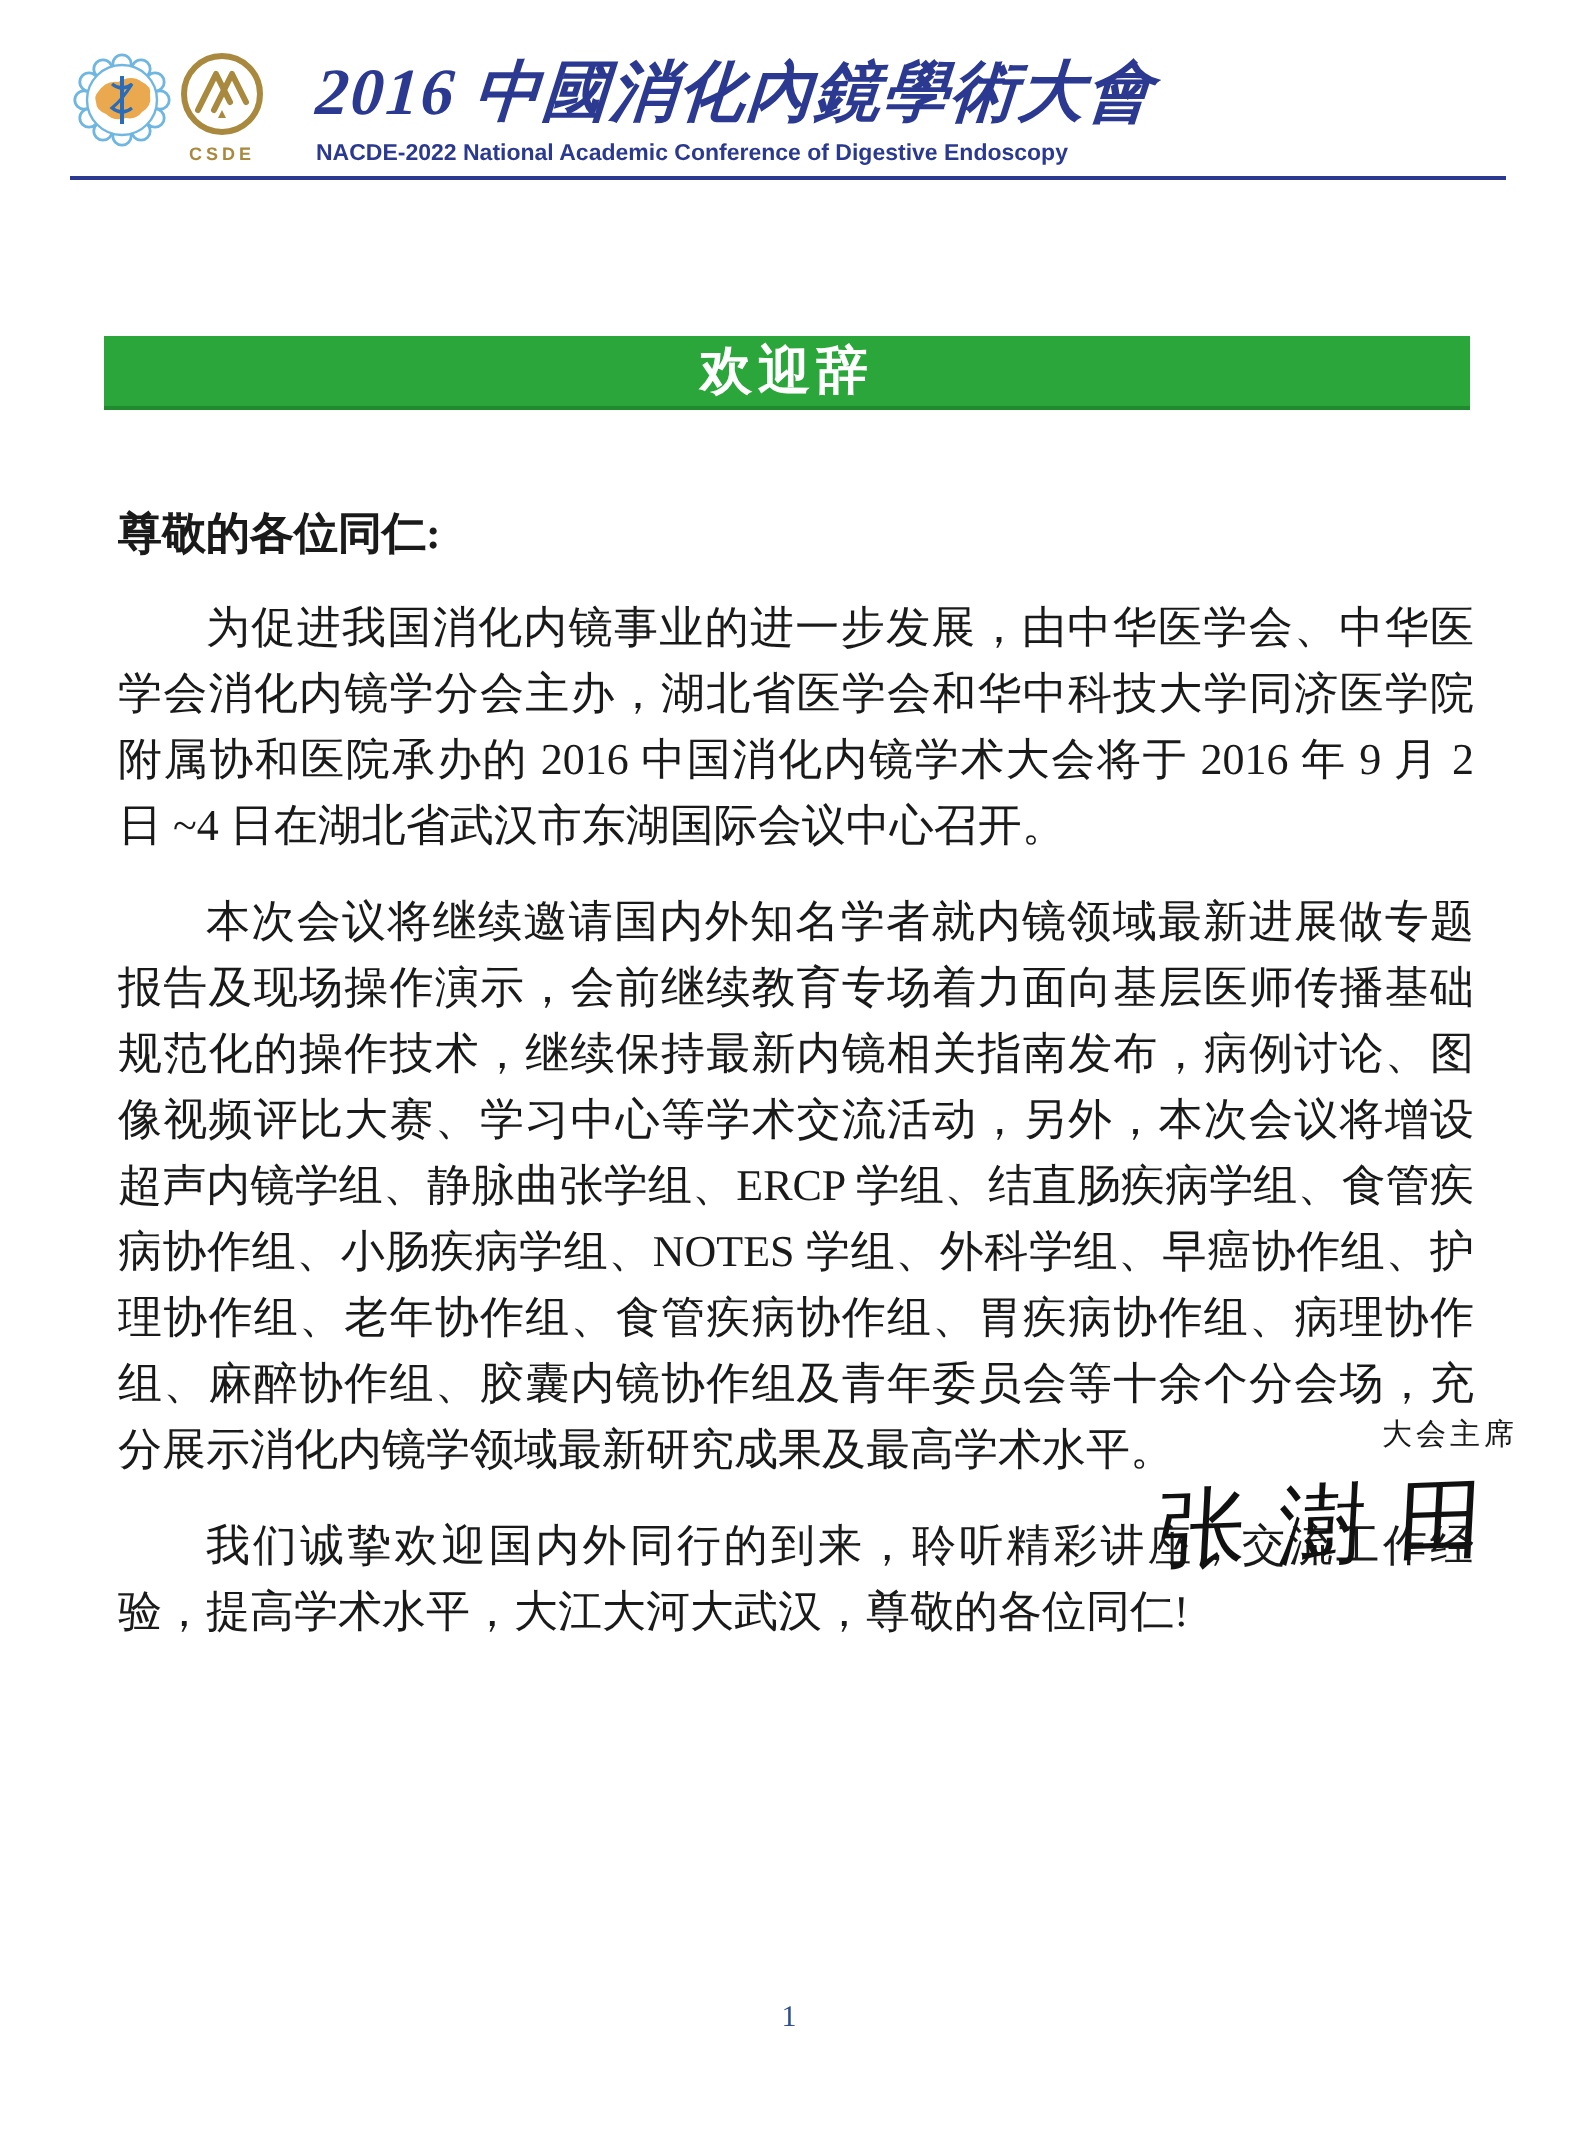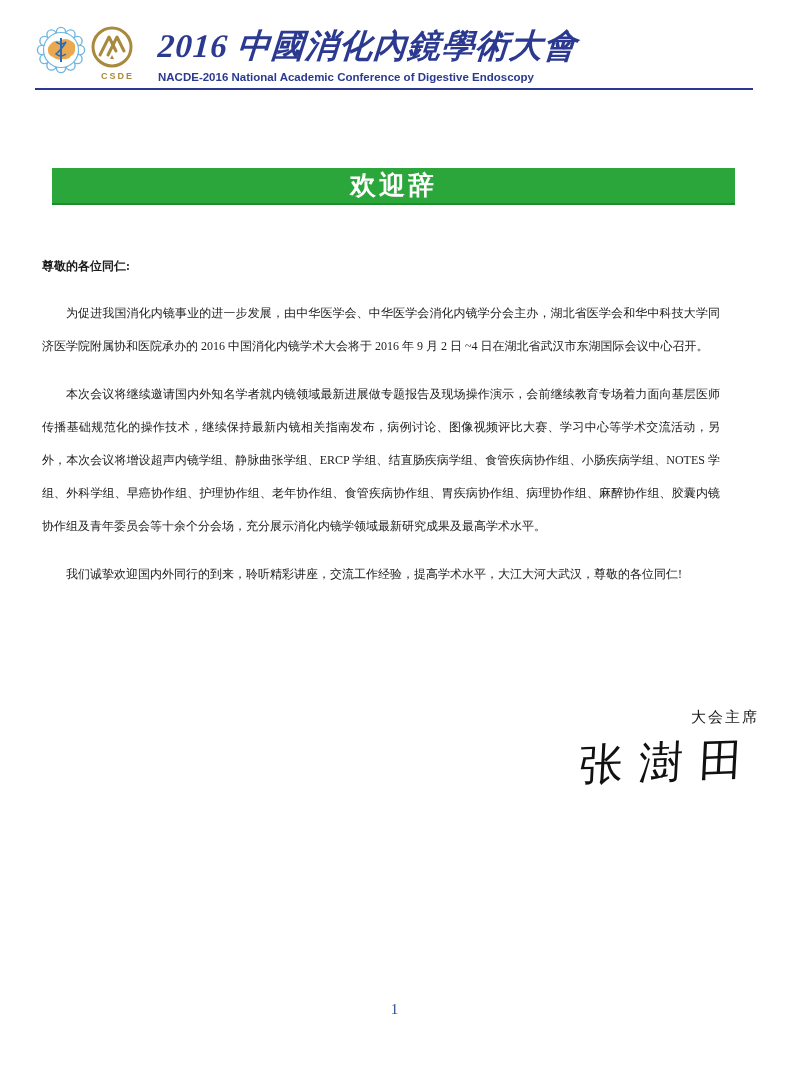--- a/index.html
+++ b/index.html
@@ -16,21 +16,21 @@
   .page{
     position:relative;
     width:789px;height:1069px;
     background:#ffffff;
     overflow:hidden;
   }
 
   
   .header{position:absolute;left:0;top:0;width:789px;height:92px;}
   .logo-cma{position:absolute;left:36px;top:26px;width:50px;height:52px;}
-  .logo-csde{position:absolute;left:88px;top:25px;width:46px;height:60px;text-align:right;}
+  .logo-csde{position:absolute;left:88px;top:25px;width:46px;height:60px;text-align:center;}
   .csde-label{
     display:block;margin-top:-2px;
     font-family:"Liberation Sans",sans-serif;
     font-size:9px;font-weight:bold;letter-spacing:2px;
     color:var(--logo-gold);
   }
   .title-block{position:absolute;left:158px;top:24px;width:370px;}
   .conf-title{
     font-size:33px;font-weight:bold;font-style:italic;
     color:var(--accent-blue);
@@ -64,22 +64,22 @@
     border-bottom:2px solid var(--banner-green-dark);
     display:flex;align-items:center;justify-content:center;
   }
   .banner-title{
     color:#ffffff;font-size:26px;font-weight:bold;letter-spacing:3px;
     font-family:"Liberation Sans",sans-serif;
   }
 
   
   .letter{
-    position:absolute;left:42px;top:250px;width:678px;
-    font-size:12px;line-height:33px;color:#1a1a1a;
+    position:absolute;left:59px;top:250px;width:678px;
+    font-size:22px;line-height:33px;color:#1a1a1a;
     text-align:justify;
   }
   .greeting{font-weight:bold;margin-bottom:14px;}
   .para{text-indent:2em;margin-bottom:15px;}
 
   
   .signature{
     position:absolute;right:30px;top:708px;width:240px;
     text-align:right;
   }
@@ -134,21 +134,21 @@
         <circle cx="22" cy="22" r="19" fill="none" stroke="#a9893e" stroke-width="3"></circle>
         <path d="M10 30 L19 12 L26 26" fill="none" stroke="#a9893e" stroke-width="3" stroke-linecap="round" stroke-linejoin="round"></path>
         <path d="M18 30 L27 12 L34 26" fill="none" stroke="#a9893e" stroke-width="3" stroke-linecap="round" stroke-linejoin="round"></path>
         <path d="M20 34 L22 30 L24 34 Z" fill="#a9893e"></path>
       </svg>
       <span class="csde-label">CSDE</span>
     </div>
 
     <div class="title-block">
       <span class="conf-title">2016 中國消化內鏡學術大會</span>
-      <span class="conf-subtitle">NACDE-2016 National Academic Conference of Digestive Endoscopy</span>
+      <span class="conf-subtitle">NACDE-2022 National Academic Conference of Digestive Endoscopy</span>
     </div>
 
 
     <div class="header-rule"></div>
   </div>
 
   <div class="banner">
     <span class="banner-title">欢迎辞</span>
   </div>
 

